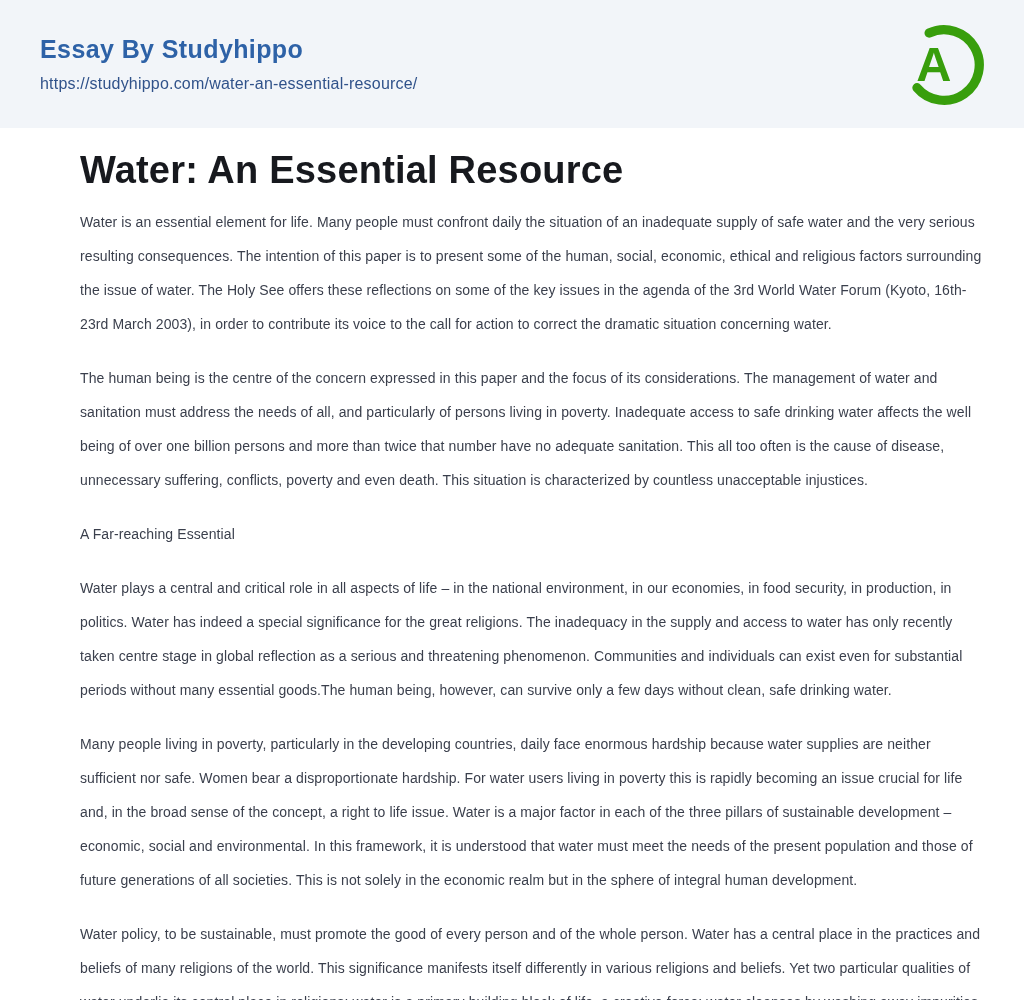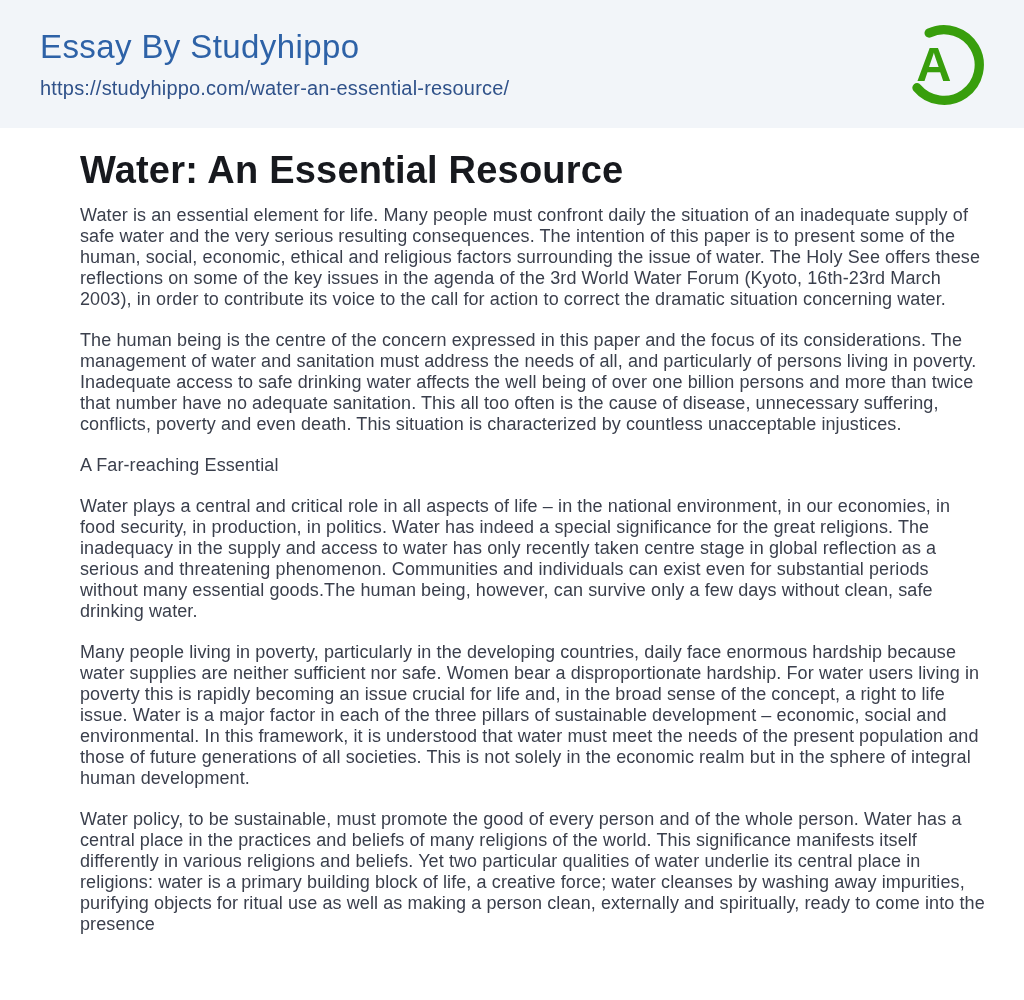--- a/index.html
+++ b/index.html
@@ -15,27 +15,27 @@
   .header {
     background: var(--header-bg, #f2f5f9);
     height: 128px;
     display: flex;
     align-items: center;
     justify-content: space-between;
     padding: 0 38px 0 40px;
   }
   .site-title {
     color: var(--brand-blue, #2e62a7);
-    font-size: 33px;
-    font-weight: 400;
+    font-size: 25px;
+    font-weight: 700;
     letter-spacing: 0.4px;
   }
   .page-url {
     color: var(--url-blue, #30528a);
-    font-size: 20px;
+    font-size: 16px;
     margin-top: 11px;
     letter-spacing: 0.2px;
   }
   .logo { flex: 0 0 auto; margin-top: 2px; }
   .logo svg { display: block; }
   .ring {
     stroke: var(--logo-green, #389e0c);
     fill: none;
   }
   .logo-a {
@@ -48,22 +48,22 @@
   
   .content { padding: 21px 38px 0 40px; margin-left: 40px; }
   h1.essay-title {
     font-size: 38px;
     font-weight: 700;
     color: var(--heading-color, #17191e);
     letter-spacing: 0.2px;
     margin-bottom: 13px;
   }
   .content p {
-    font-size: 18px;
-    line-height: 21px;
+    font-size: 14px;
+    line-height: 34px;
     color: var(--body-color, #3a3f4c);
     letter-spacing: 0.1px;
     margin-bottom: 20px;
     max-width: 948px;
   }
   .subheading { margin-top: 1px; }
 </style>
 </head>
 <body>
 

